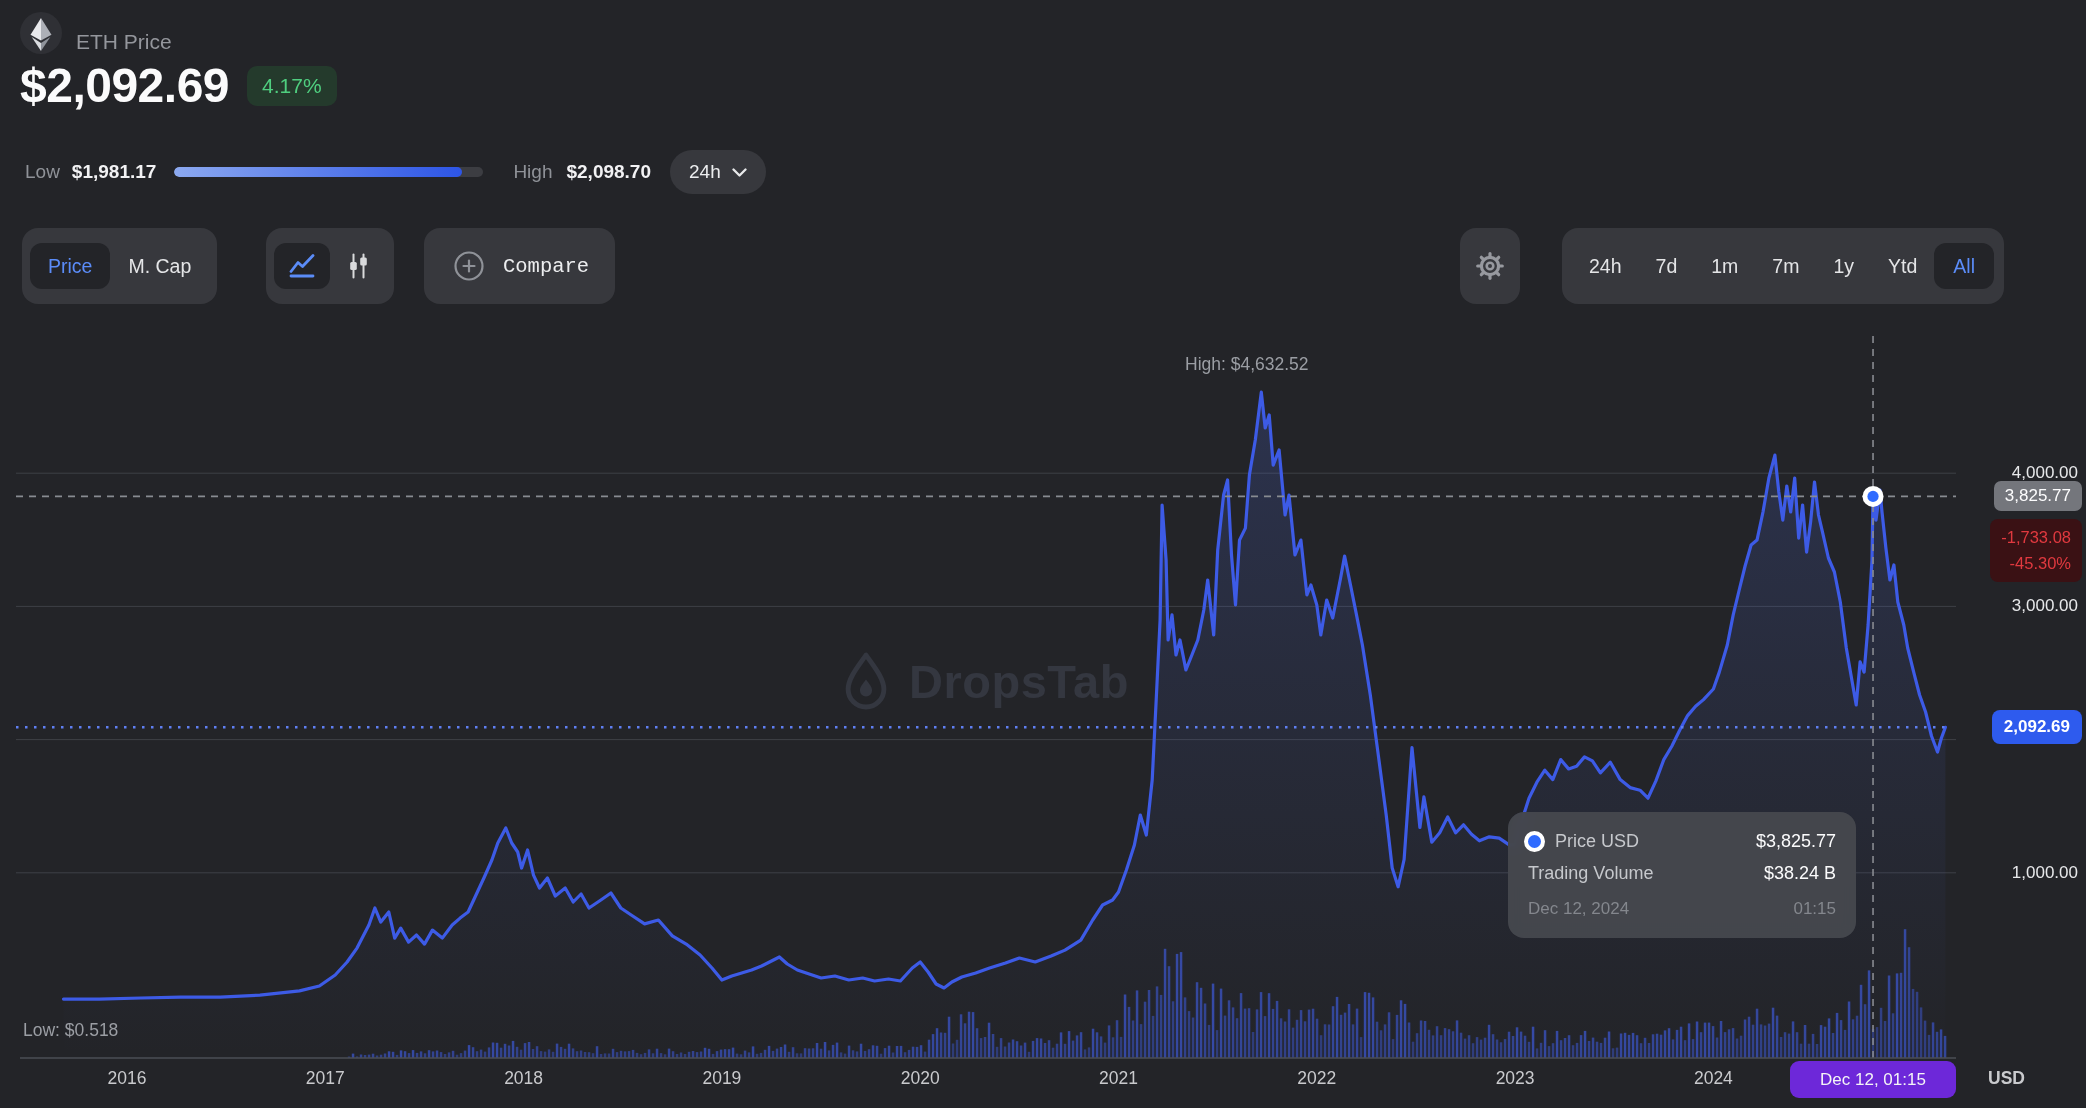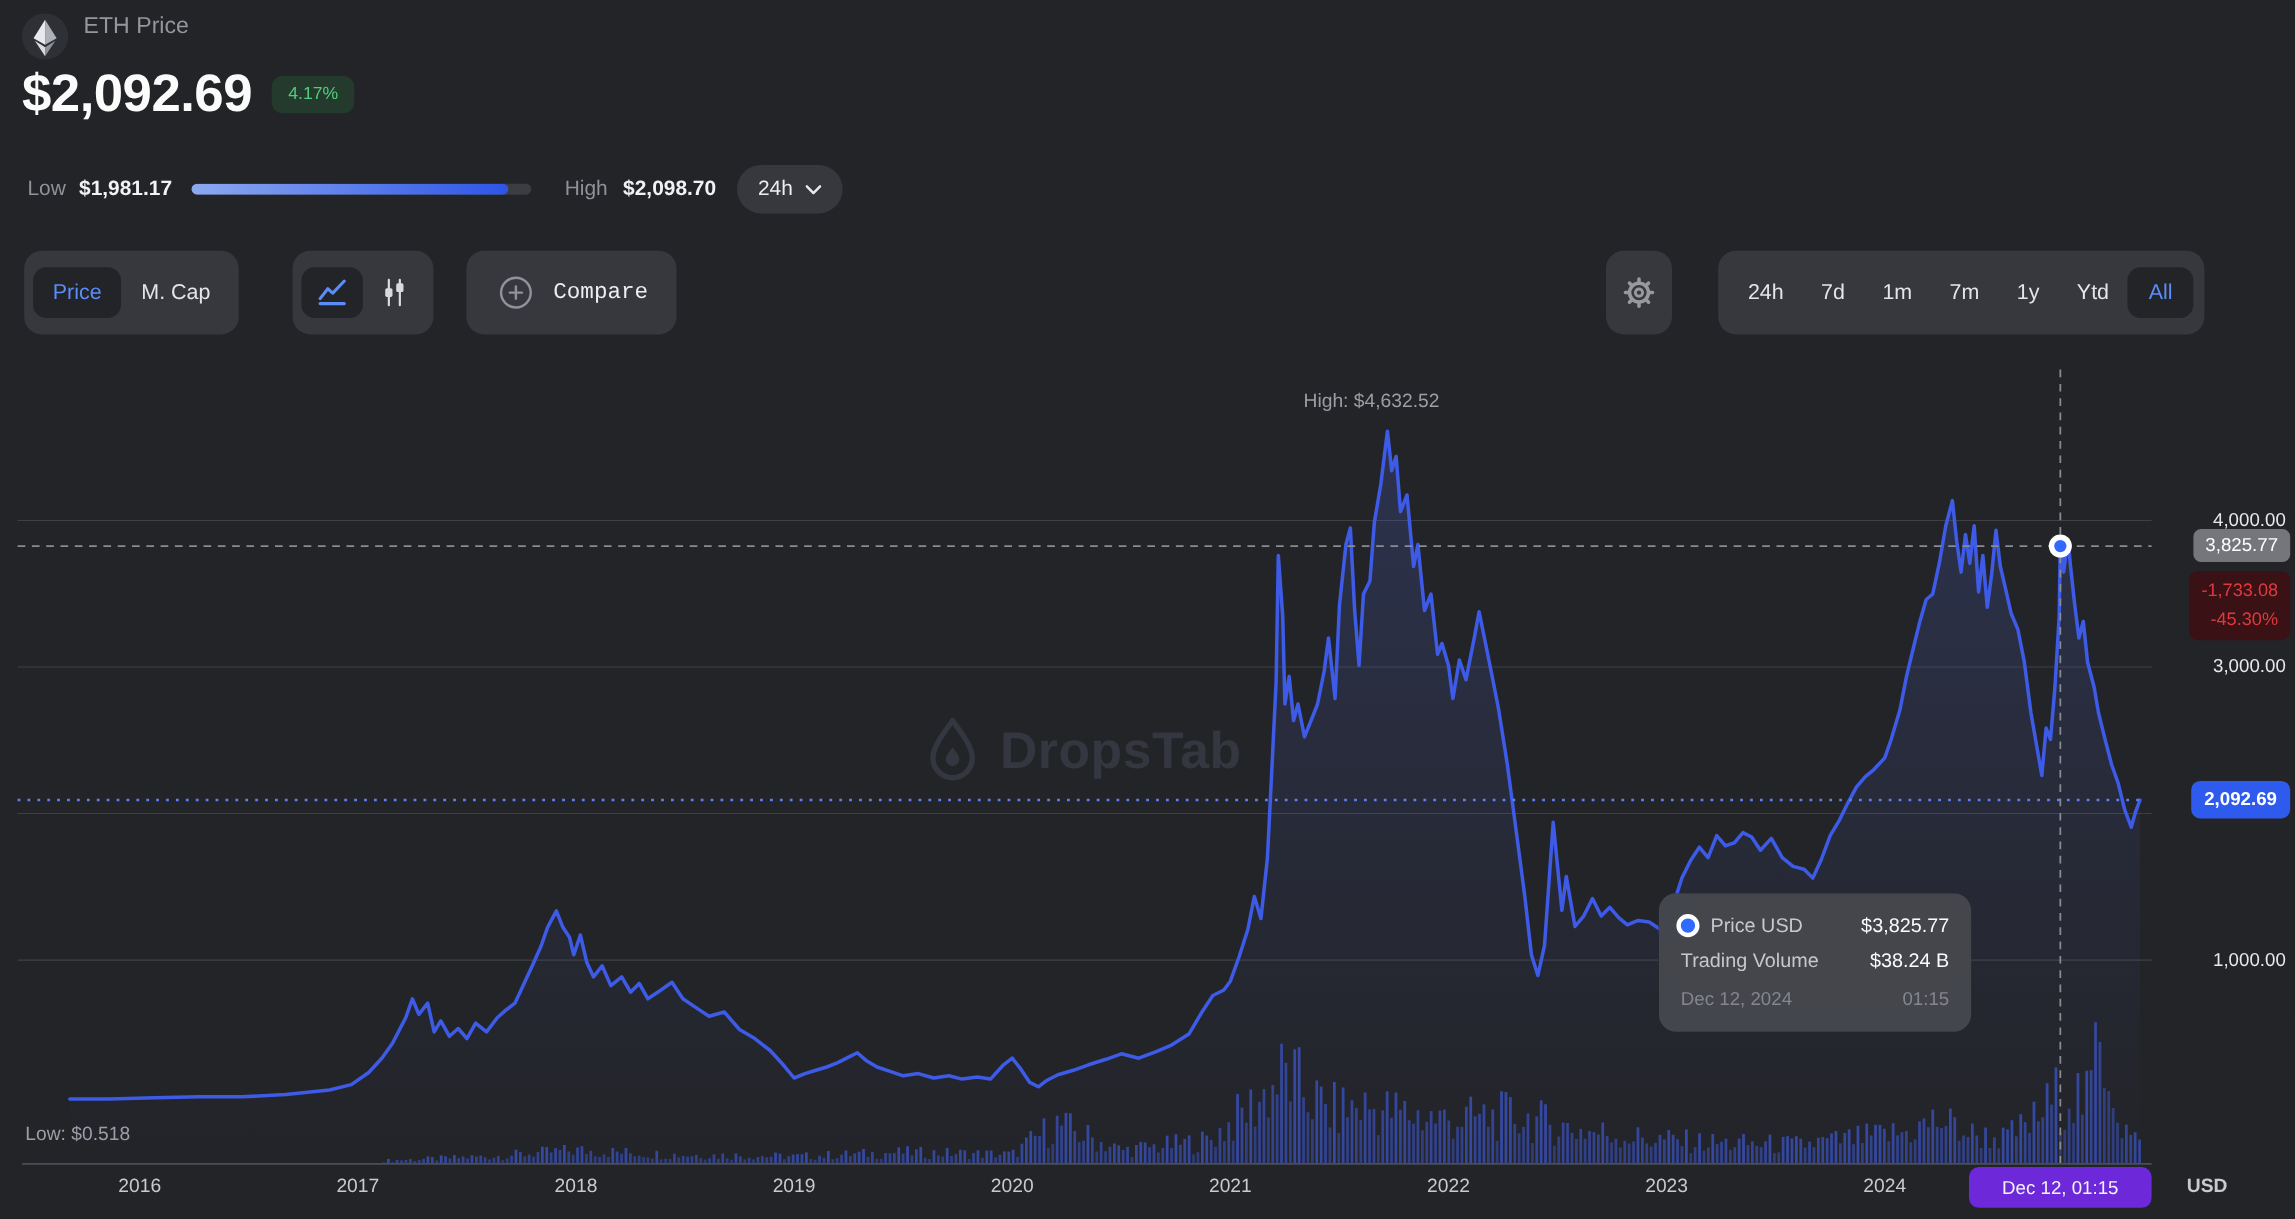--- a/index.html
+++ b/index.html
@@ -1,25 +1,25 @@
 <!DOCTYPE html>
 <html><head>
 <meta charset="utf-8">
 <style>
   html,body{margin:0;padding:0;background:#232428;}
   body{width:2086px;height:1108px;overflow:hidden;font-family:"Liberation Sans","DejaVu Sans",sans-serif;}
   #stage{position:relative;width:2086px;height:1108px;background:#232428;}
 
   
-  .header-coin{position:absolute;left:20px;top:12px;display:flex;align-items:flex-start;gap:14px;}
+  .header-coin{position:absolute;left:20px;top:12px;display:flex;align-items:flex-end;gap:14px;}
   .coin-icon{width:42px;height:42px;}
   .coin-label{font-size:21px;color:#94969C;}
   .price-row{position:absolute;left:20px;top:58px;display:flex;align-items:center;gap:18px;}
   .price-value{font-size:48px;font-weight:700;color:#FBFBFC;letter-spacing:-0.5px;}
-  .change-badge{background:#243A2C;color:#4FCE7F;font-size:16px;padding:8px 15px;border-radius:10px;}
+  .change-badge{background:#243A2C;color:#4FCE7F;font-size:21px;padding:8px 15px;border-radius:10px;}
 
   
   .range-row{position:absolute;left:25px;top:150px;height:44px;display:flex;align-items:center;}
   .dim-label{font-size:19px;color:#8F9298;margin-right:12px;}
   .range-value{font-size:19px;font-weight:600;color:#F2F2F4;}
   .slider-track{width:309px;height:10px;border-radius:5px;background:#3C3D42;margin:0 30px 0 18px;position:relative;overflow:hidden;}
   .slider-fill{position:absolute;left:0;top:0;height:10px;border-radius:5px;background:linear-gradient(90deg,#8CA9F0,#2D55E6);}
   .pill{background:#37383D;height:44px;border-radius:22px;display:flex;align-items:center;gap:11px;padding:0 19px;color:#ECEDEF;font-size:19px;margin-left:19px;cursor:pointer;}
 
   
@@ -46,21 +46,21 @@
   .axis-box{position:absolute;right:4px;border-radius:8px;box-sizing:border-box;}
   .box-gray{background:#74767C;color:#FDFDFE;font-size:17px;padding:5px 11px;top:481px;border-radius:7px;}
   .box-red{background:#3A1114;color:#E0393F;font-size:16.5px;padding:6px 11px;top:519px;text-align:right;line-height:1.55;}
   .box-blue{background:#2E5BEE;color:#FFFFFF;font-size:17px;font-weight:600;padding:7px 12px;top:710px;}
 
   .year-label{position:absolute;top:1068px;width:90px;text-align:center;font-size:17.5px;color:#C9CACD;}
   .cursor-box{position:absolute;left:1790px;top:1061px;width:166px;height:37px;background:#6d28d9;border-radius:9px;color:#F4F4F6;font-size:17px;display:flex;align-items:center;justify-content:center;}
   .currency{position:absolute;left:1988px;top:1068px;font-size:17.5px;font-weight:700;color:#C9CACD;}
 
   
-  .tooltip{position:absolute;left:1508px;top:812px;width:284px;background:rgba(70,72,78,0.95);border-radius:16px;padding:13px 20px;box-sizing:border-box;backdrop-filter:blur(6px);}
+  .tooltip{position:absolute;left:1508px;top:812px;width:348px;background:rgba(70,72,78,0.95);border-radius:16px;padding:13px 20px;box-sizing:border-box;backdrop-filter:blur(6px);}
   .tt-row{display:flex;align-items:center;justify-content:space-between;height:32px;}
   .tt-label{font-size:18px;color:#C6C8CC;display:flex;align-items:center;gap:10px;}
   .tt-value{font-size:18px;font-weight:400;color:#FBFBFC;}
   .tt-dot{width:13px;height:13px;background:#2F6BFF;border:4px solid #FFFFFF;border-radius:50%;margin-left:-4px;}
   .tt-footer{display:flex;align-items:center;justify-content:space-between;height:32px;margin-top:4px;}
   .tt-footer span{font-size:17px;color:#84878D;}
 </style>
 </head>
 <body>
 

